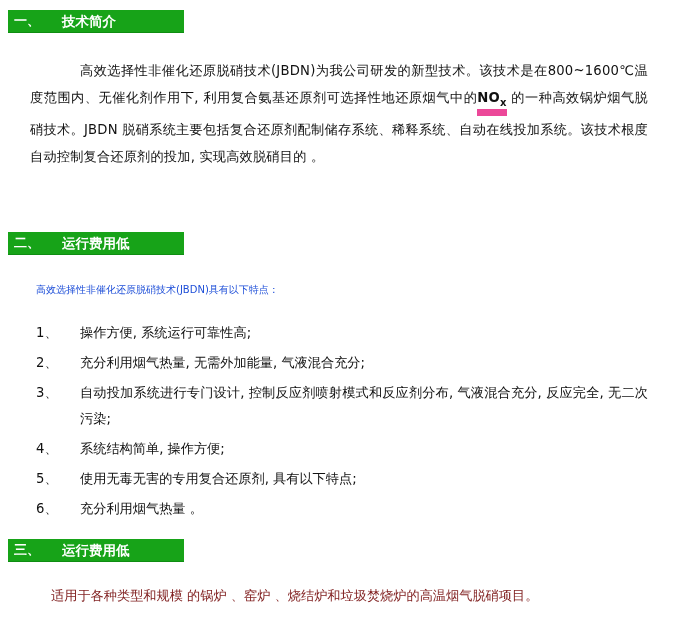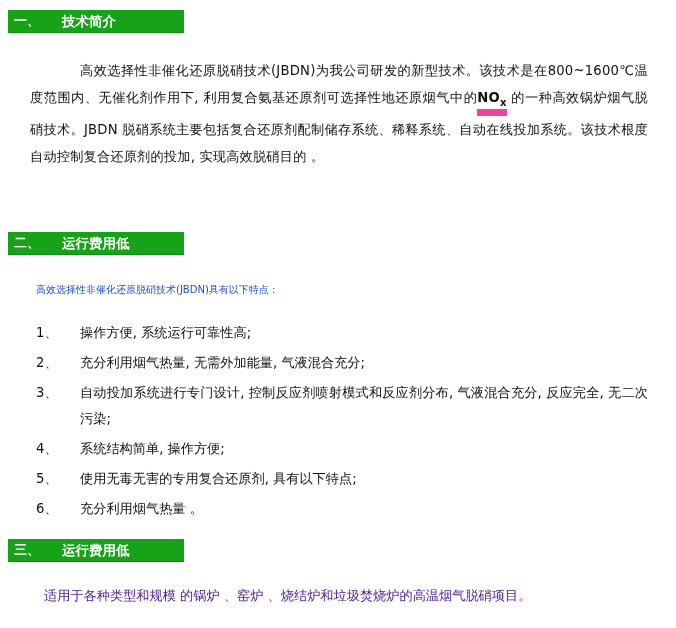--- a/index.html
+++ b/index.html
@@ -115,26 +115,26 @@
     white-space: nowrap;
   }
   .bullet .btext {
     flex: 1 1 auto;
     text-align: justify;
     padding-left: 4px;
   }
   
   .s3-text {
     position: absolute;
-    left: 44px;
+    left: 51px;
     top: 583px;
     width: 620px;
     font-size: 13.2px;
     line-height: 26px;
-    color: #4c1d95;
+    color: #7f1d1d;
     white-space: nowrap;
   }
   .head-1 { position: absolute; left: 4px; top: 10px; }
   .head-2 { position: absolute; left: 4px; top: 232px; }
   .head-3 { position: absolute; left: 4px; top: 539px; }
 </style>
 </head>
 <body>
 
 <div class="page">

